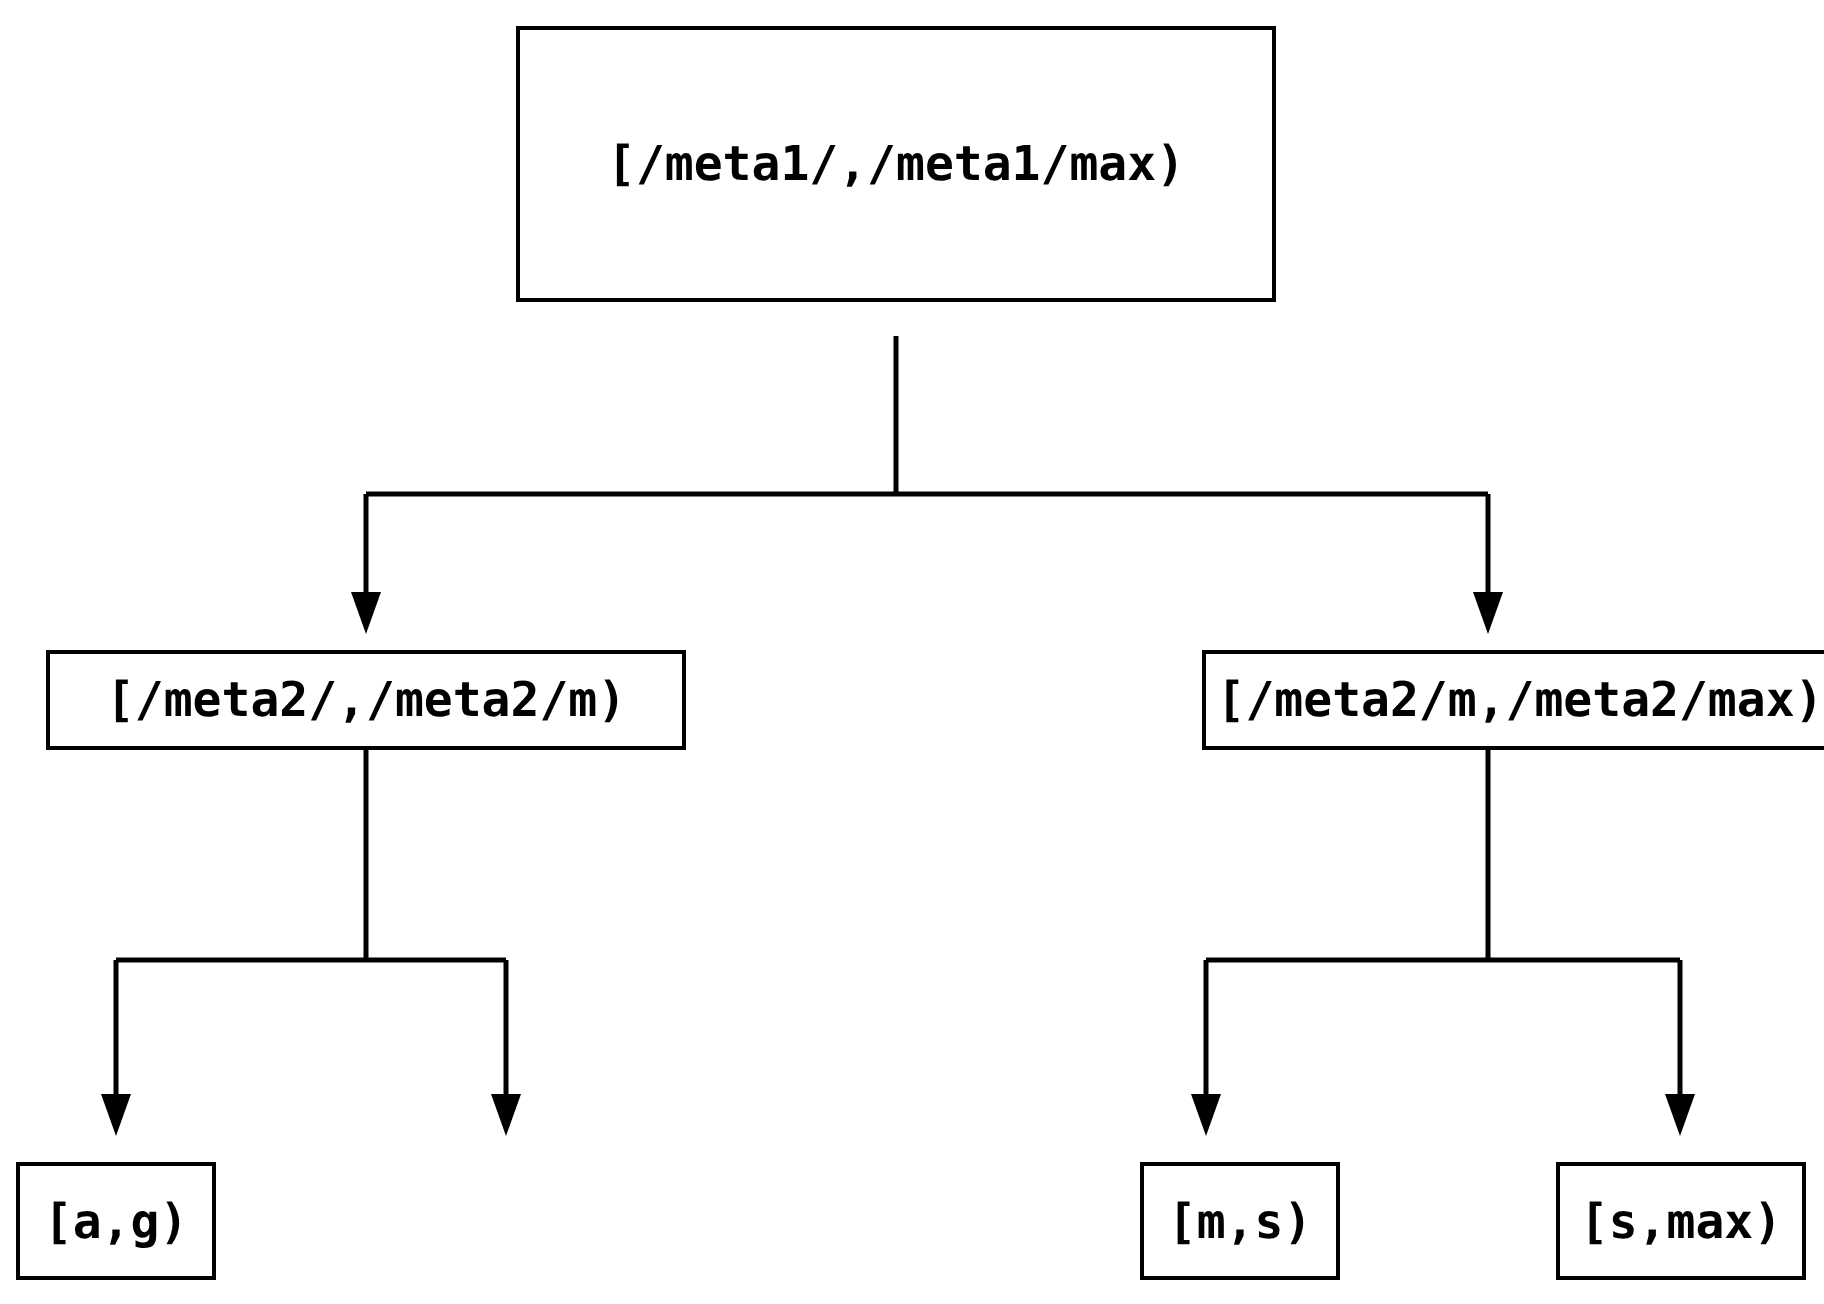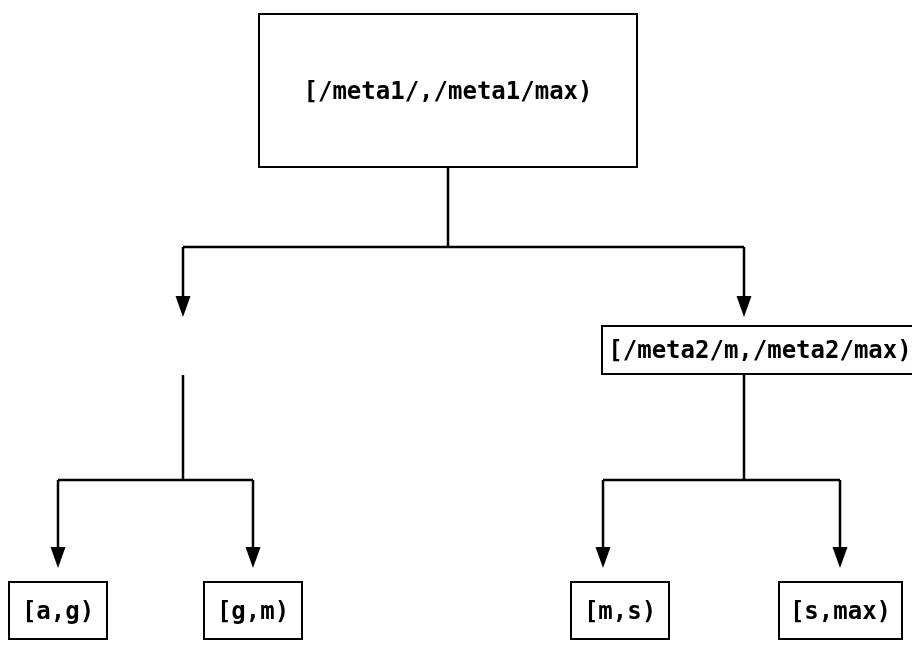--- a/index.html
+++ b/index.html
@@ -28,21 +28,21 @@
     border: 2.5px solid #000000;
     background: #ffffff;
     display: flex;
     align-items: center;
     justify-content: center;
     font-size: 24px;
     font-weight: bold;
     color: #000000;
     white-space: pre;
   }
-  .node-root      { left: 258px; top: 13px;  width: 380px; height: 155px; }
+  .node-root      { left: 258px; top: 13px;  width: 380px; height: 138px; }
   .node-meta2-low { left: 23px;  top: 325px; width: 320px; height: 50px; }
   .node-meta2-high{ left: 585px; top: 325px; width: 318px; height: 50px; margin-left: 16px; }
   .node-leaf-ag   { left: 8px;   top: 581px; width: 100px; height: 59px; text-align: right; }
   .node-leaf-gm   { left: 203px; top: 581px; width: 100px; height: 59px; }
   .node-leaf-ms   { left: 553px; top: 581px; width: 100px; height: 59px; margin-left: 17px; }
   .node-leaf-smax { left: 778px; top: 581px; width: 125px; height: 59px; }
 </style>
 </head>
 <body>
 
@@ -73,32 +73,32 @@
       <polygon points="245.5,547 260.5,547 253,568"></polygon>
       <polygon points="595.5,547 610.5,547 603,568"></polygon>
       <polygon points="832.5,547 847.5,547 840,568"></polygon>
     </g>
   </svg>
 
   <div class="node node-root">
     <span>[/meta1/,/meta1/max)</span>
   </div>
 
+  <div class="node node-meta2-low">
+    <span>[/meta2/,/meta2/m)</span>
+  </div>
 
   <div class="node node-meta2-high">
     <span>[/meta2/m,/meta2/max)</span>
   </div>
 
   <div class="node node-leaf-ag">
     <span>[a,g)</span>
   </div>
 
-  <div class="node node-leaf-gm">
-    <span>[g,m)</span>
-  </div>
 
   <div class="node node-leaf-ms">
     <span>[m,s)</span>
   </div>
 
   <div class="node node-leaf-smax">
     <span>[s,max)</span>
   </div>
 
 </div>

